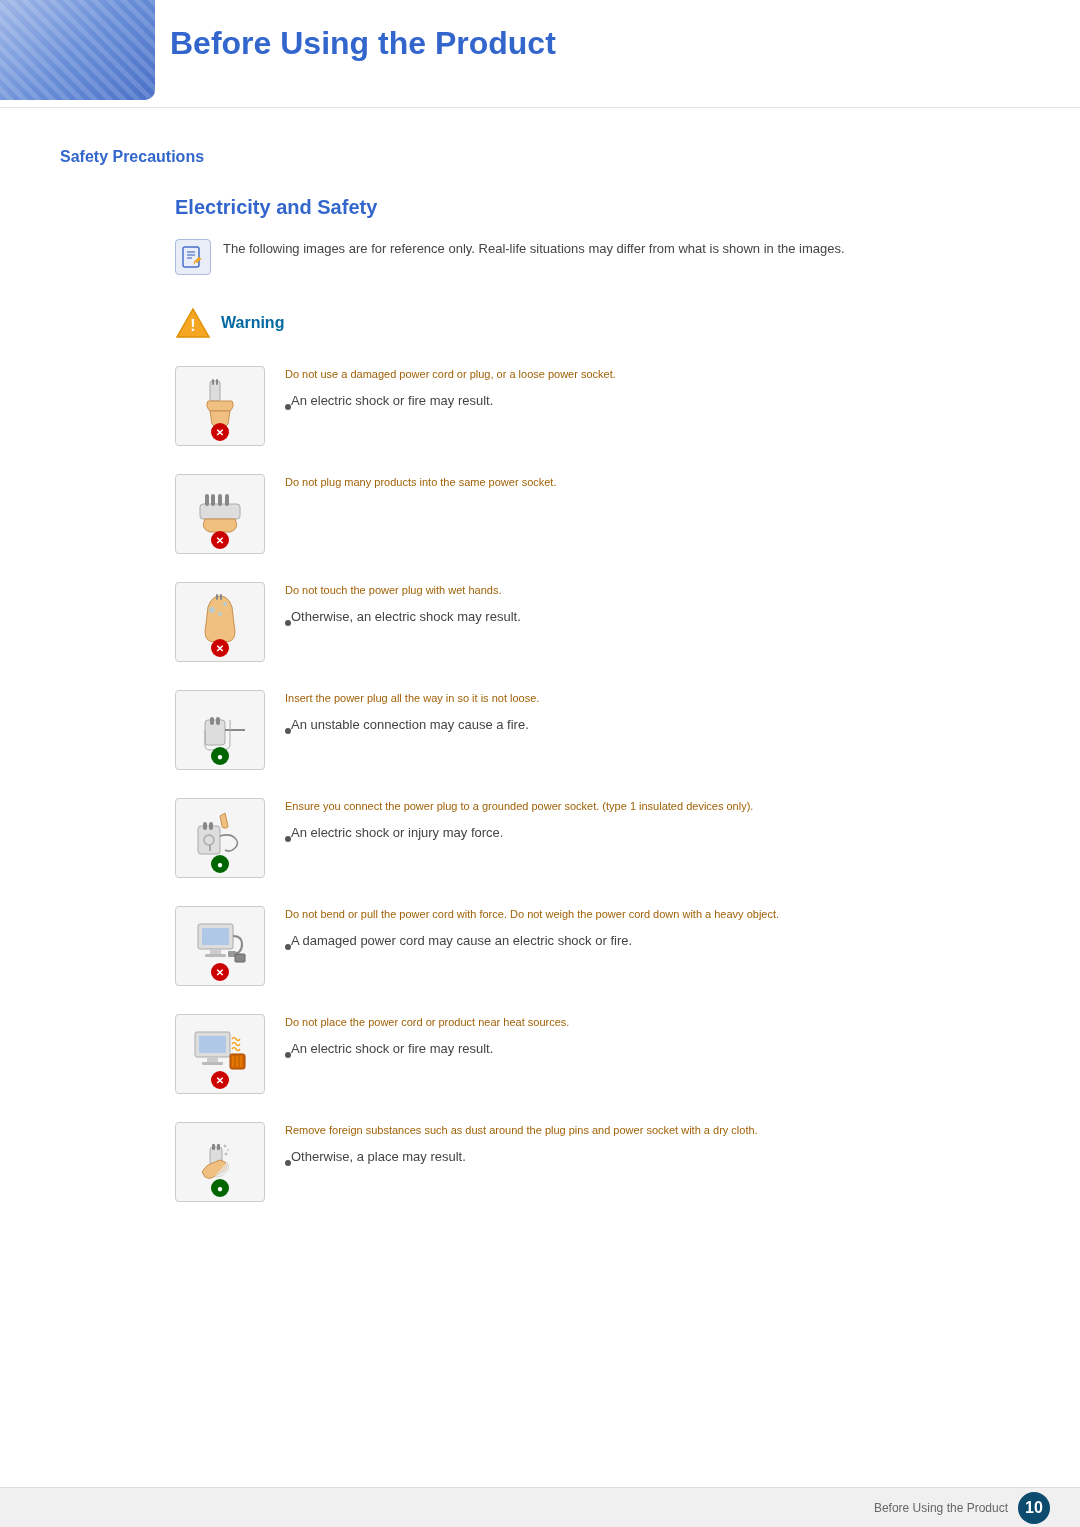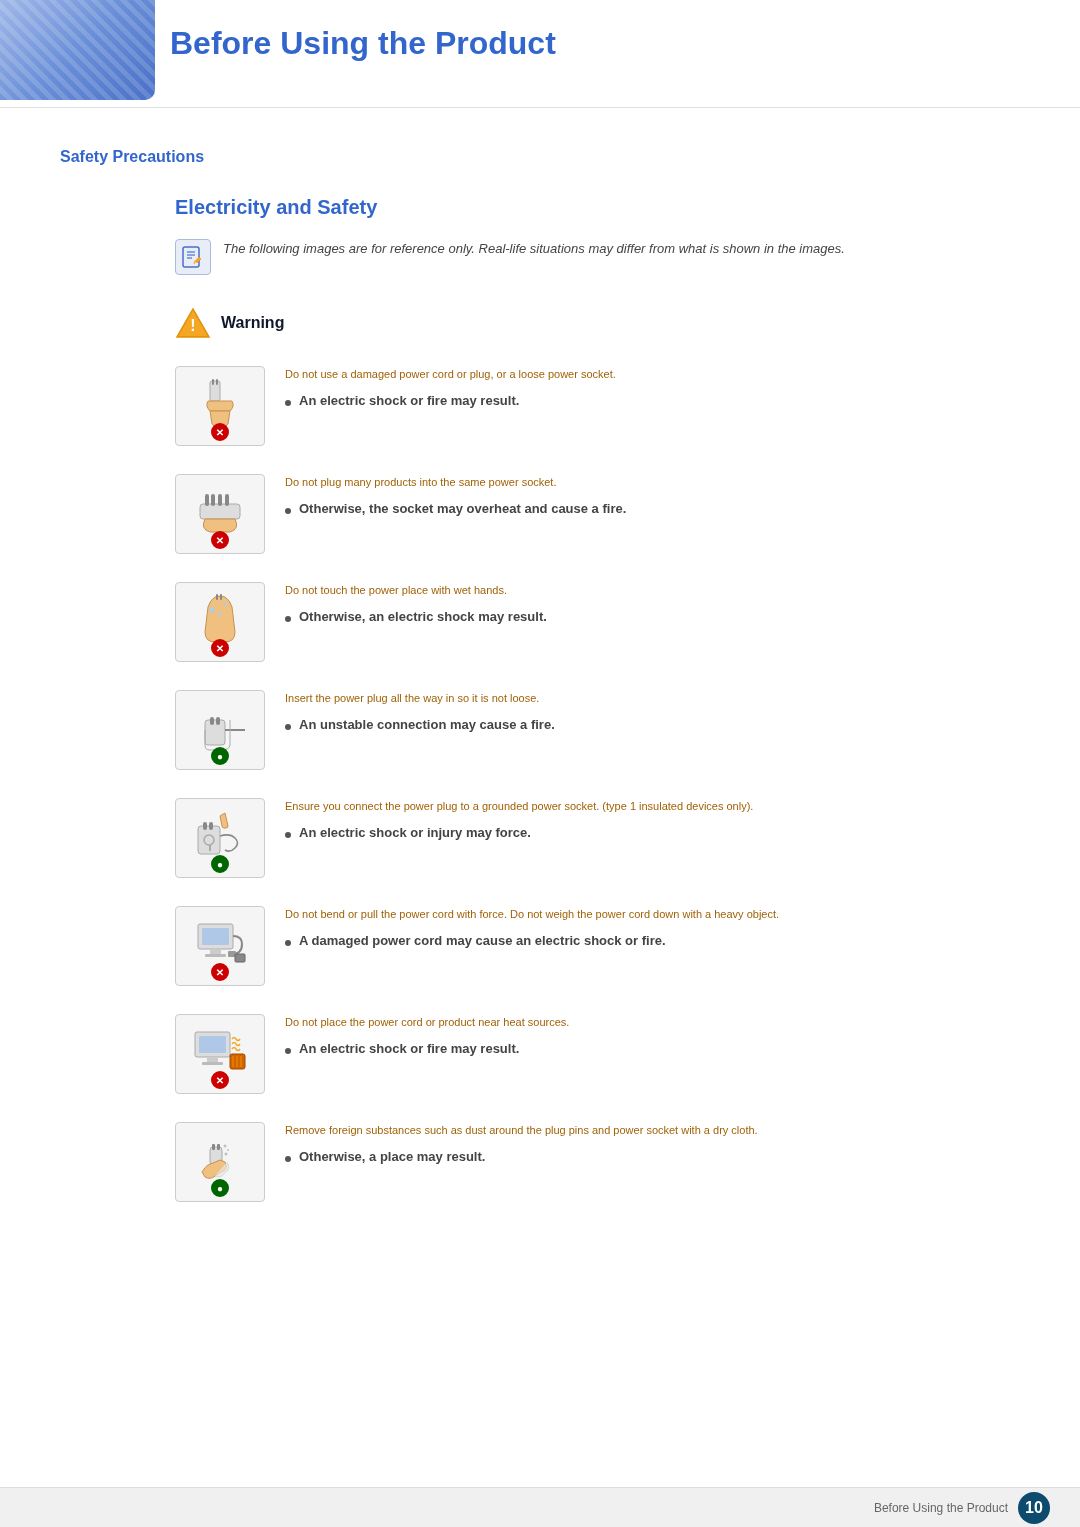--- a/index.html
+++ b/index.html
@@ -95,40 +95,39 @@
       align-items: center;
       justify-content: center;
       font-size: 18px;
       color: #4a70c8;
     }
     .note-text {
       font-size: 13px;
       color: #444;
       line-height: 1.6;
       max-width: 680px;
-      font-style: italic;
     }
 
     
     .warning-header {
       display: flex;
       align-items: center;
       gap: 10px;
       margin-bottom: 25px;
       margin-left: 115px;
     }
     .warning-triangle {
       width: 36px;
       height: 36px;
       flex-shrink: 0;
     }
     .warning-label {
       font-size: 16px;
       font-weight: bold;
-      color: #0f172a;
+      color: #0369a1;
     }
 
     
     .warning-item {
       display: flex;
       align-items: flex-start;
       margin-bottom: 28px;
       margin-left: 115px;
       gap: 20px;
     }
@@ -179,26 +178,24 @@
       flex: 1;
     }
     .item-main-text {
       font-size: 11px;
       color: #a16207;
       margin-bottom: 8px;
       line-height: 1.5;
     }
     .item-bullet {
       display: flex;
-      align-items: center;
-      gap: 8px;
+      align-items: flex-end;
       font-size: 13px;
       color: #444;
       line-height: 1.5;
-      font-weight: bold;
     }
     .bullet-dot {
       width: 6px;
       height: 6px;
       border-radius: 50%;
       background: #555;
       margin-top: 5px;
       flex-shrink: 0;
     }
 
@@ -304,44 +301,40 @@
           <rect x="21" y="10" width="4" height="12" rx="2" fill="#888"></rect>
           <rect x="28" y="10" width="4" height="12" rx="2" fill="#888"></rect>
           <rect x="35" y="10" width="4" height="12" rx="2" fill="#888"></rect>
           <path d="M15 35 Q10 45 20 48 L40 48 Q50 45 45 35 Z" fill="#f0c080" stroke="#c89050" stroke-width="1"></path>
         </svg>
       </div>
       <div class="item-image-badge">✕</div>
     </div>
     <div class="item-content">
       <div class="item-main-text">Do not plug many products into the same power socket.</div>
-      <div class="item-bullet">
-        <div class="bullet-dot"></div>
-        <span>Otherwise, the socket may overheat and cause a fire.</span>
-      </div>
     </div>
   </div>
 
   <div class="warning-item">
     <div class="item-image">
       <div class="item-image-inner">
         <svg width="60" height="55" viewBox="0 0 60 55">
 
           <path d="M25 5 Q20 8 18 15 L15 40 Q15 50 25 50 L35 50 Q45 50 45 40 L42 15 Q40 8 35 5 Q30 3 25 5 Z" fill="#f0c080" stroke="#c89050" stroke-width="1"></path>
           <circle cx="22" cy="18" r="3" fill="#a0d0f0" opacity="0.7"></circle>
           <circle cx="35" cy="12" r="2" fill="#a0d0f0" opacity="0.7"></circle>
           <circle cx="30" cy="22" r="2" fill="#a0d0f0" opacity="0.7"></circle>
           <rect x="26" y="2" width="2" height="6" rx="1" fill="#888"></rect>
           <rect x="30" y="2" width="2" height="6" rx="1" fill="#888"></rect>
         </svg>
       </div>
       <div class="item-image-badge">✕</div>
     </div>
     <div class="item-content">
-      <div class="item-main-text">Do not touch the power place with wet hands.</div>
+      <div class="item-main-text">Do not touch the power plug with wet hands.</div>
       <div class="item-bullet">
         <div class="bullet-dot"></div>
         <span>Otherwise, an electric shock may result.</span>
       </div>
     </div>
   </div>
 
   <div class="warning-item">
     <div class="item-image">
       <div class="item-image-inner">

